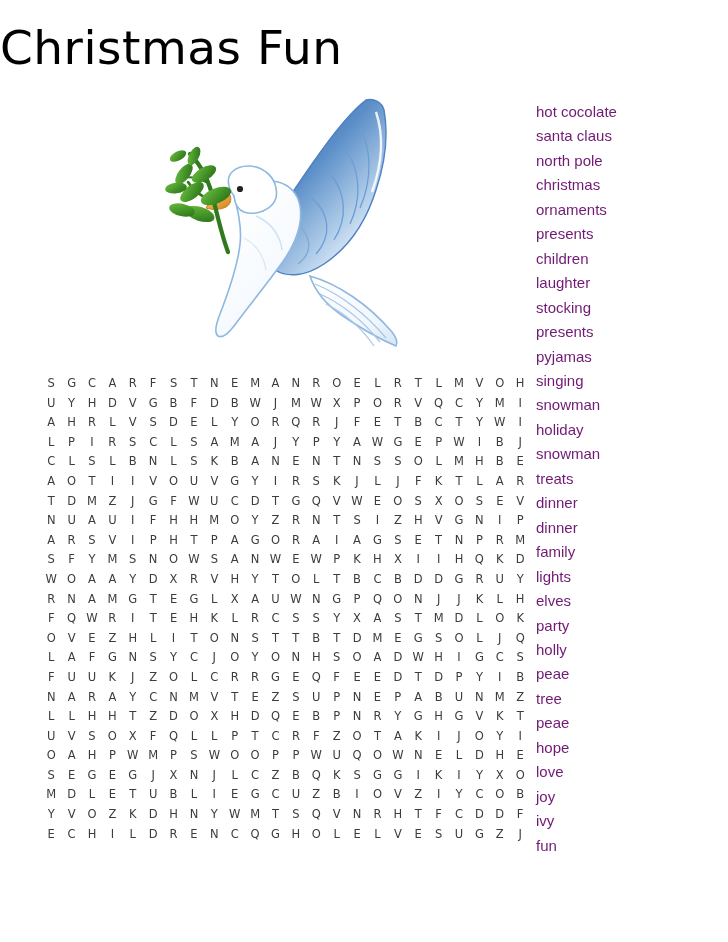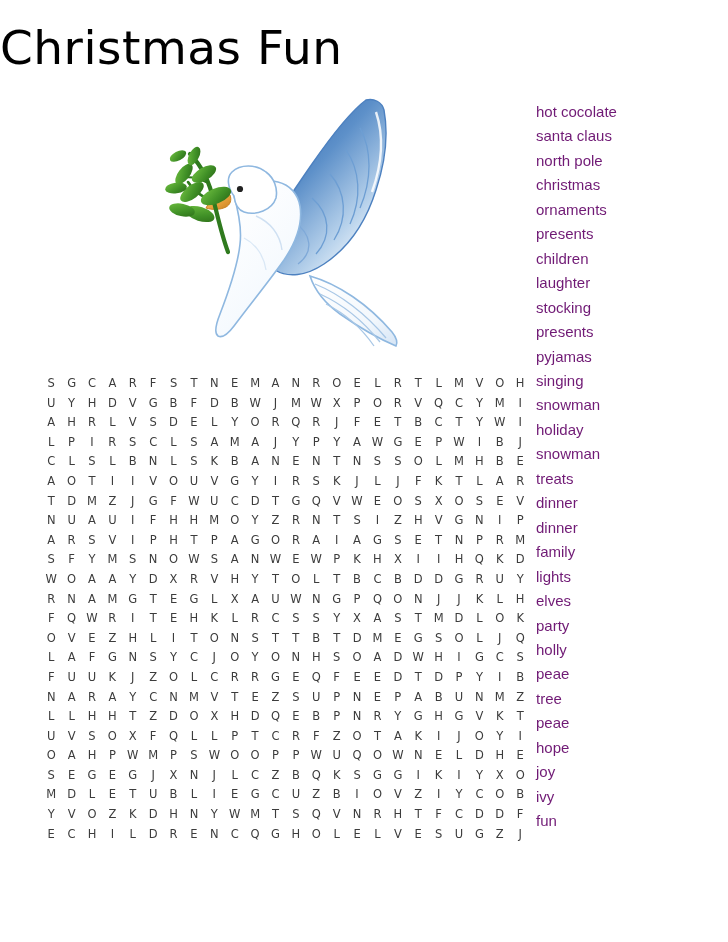--- a/index.html
+++ b/index.html
@@ -224,16 +224,17 @@
     <div class="word">dinner</div>
     <div class="word">family</div>
     <div class="word">lights</div>
     <div class="word">elves</div>
     <div class="word">party</div>
     <div class="word">holly</div>
     <div class="word">peae</div>
     <div class="word">tree</div>
     <div class="word">peae</div>
     <div class="word">hope</div>
+    <div class="word">love</div>
     <div class="word">joy</div>
     <div class="word">ivy</div>
     <div class="word">fun</div>
   </div>
 
 </body></html>

